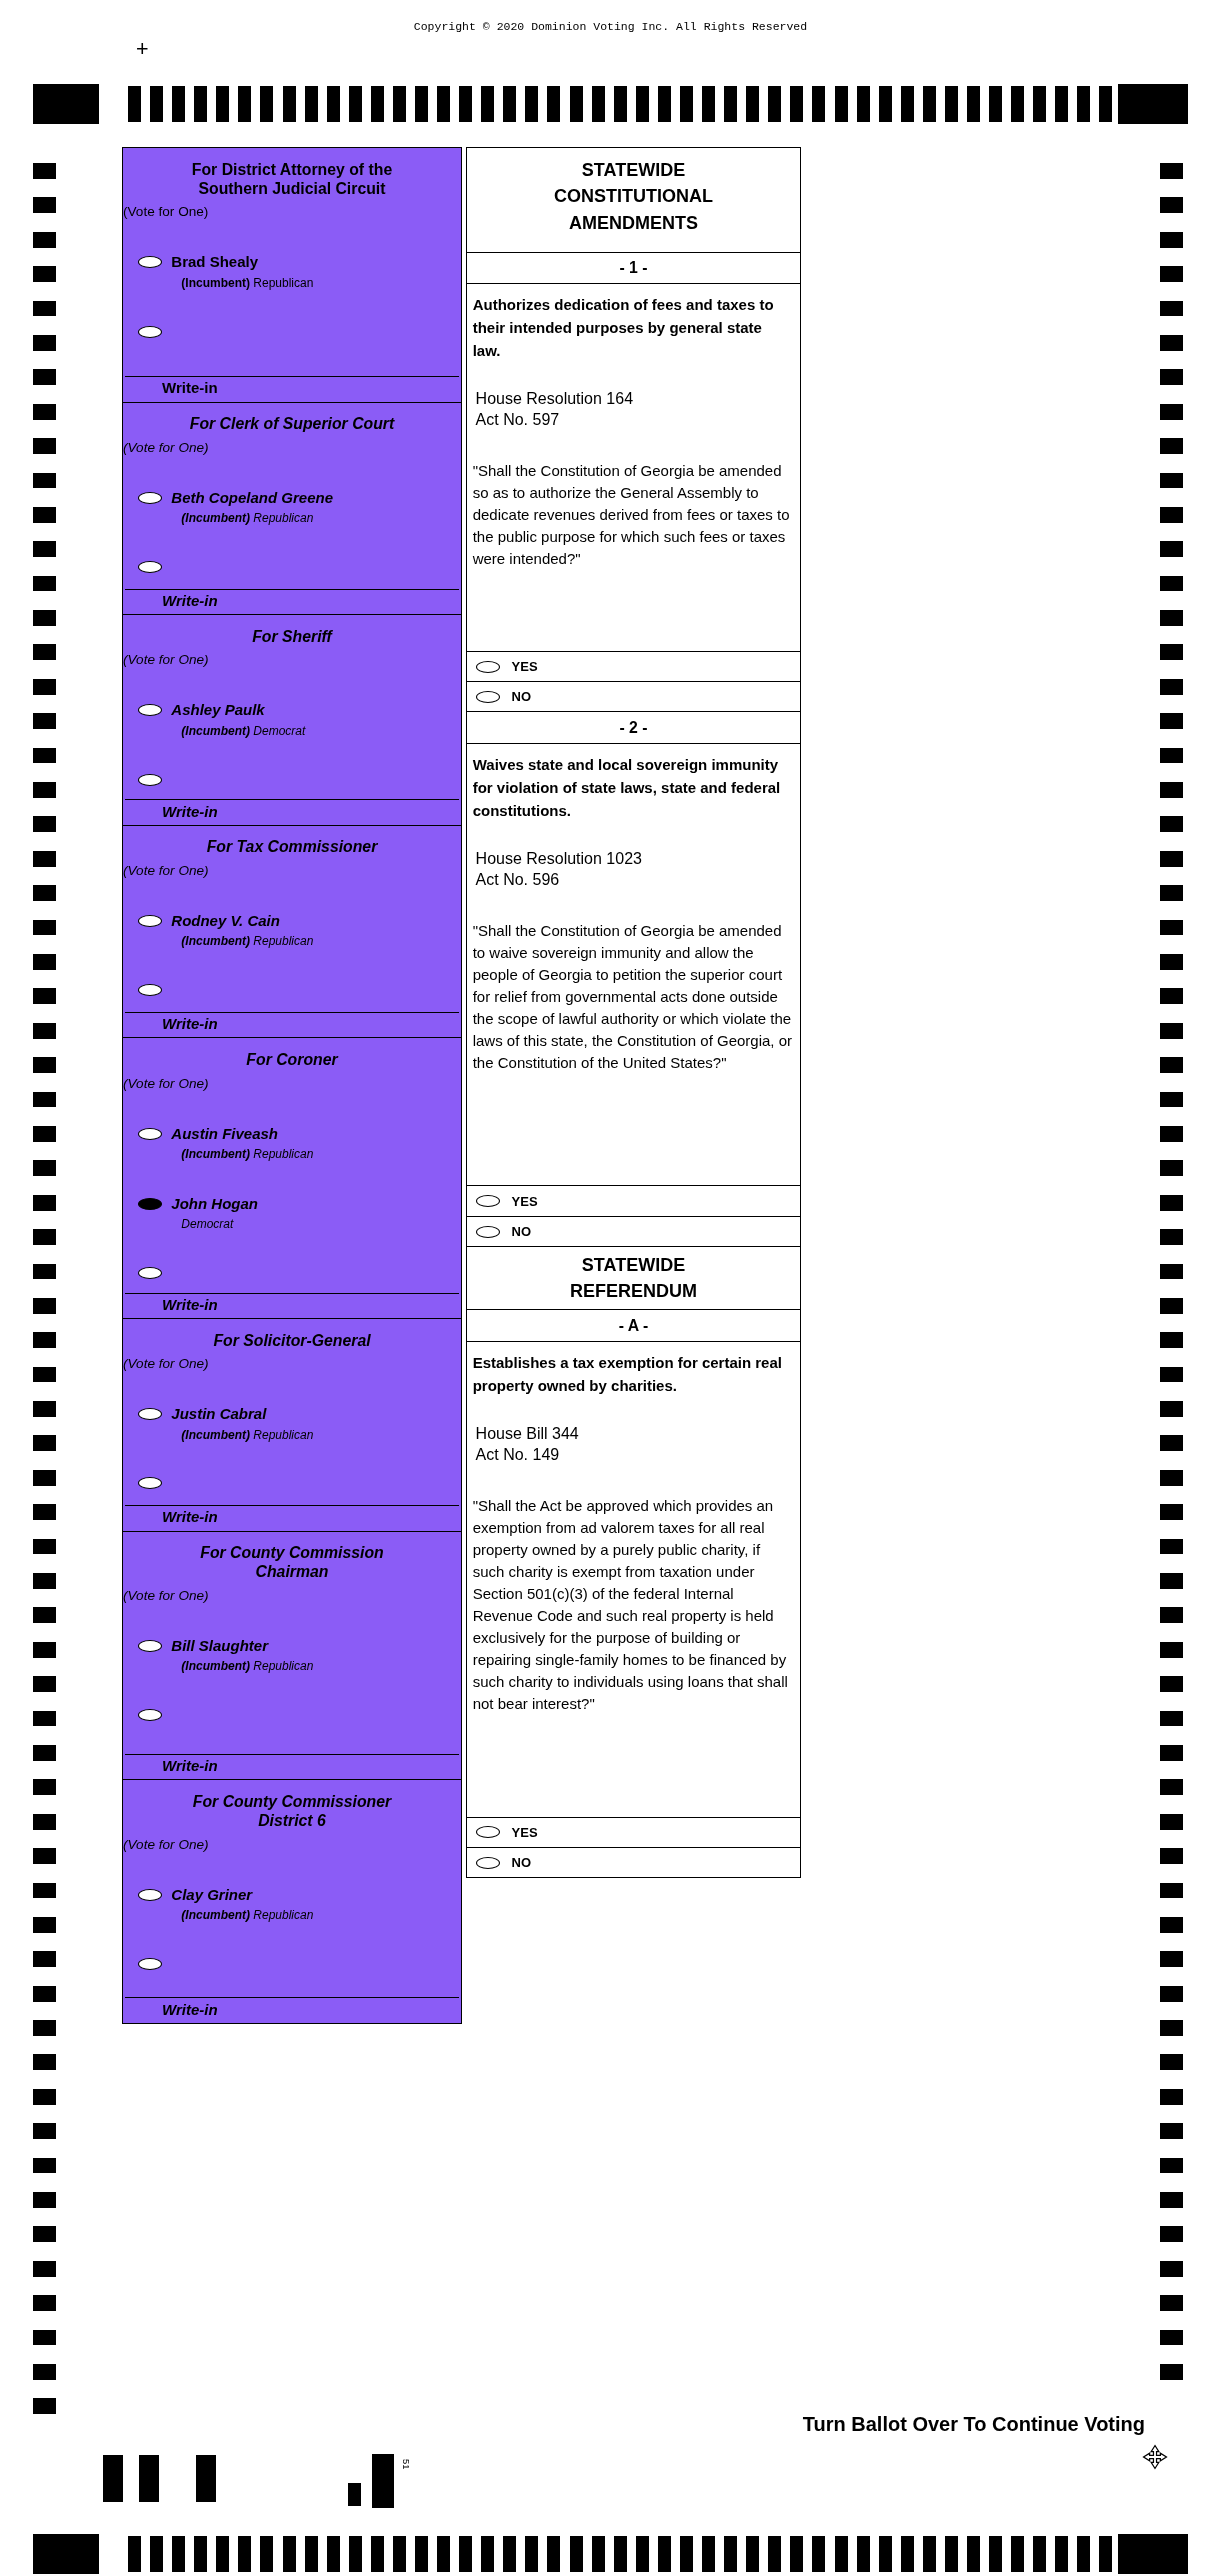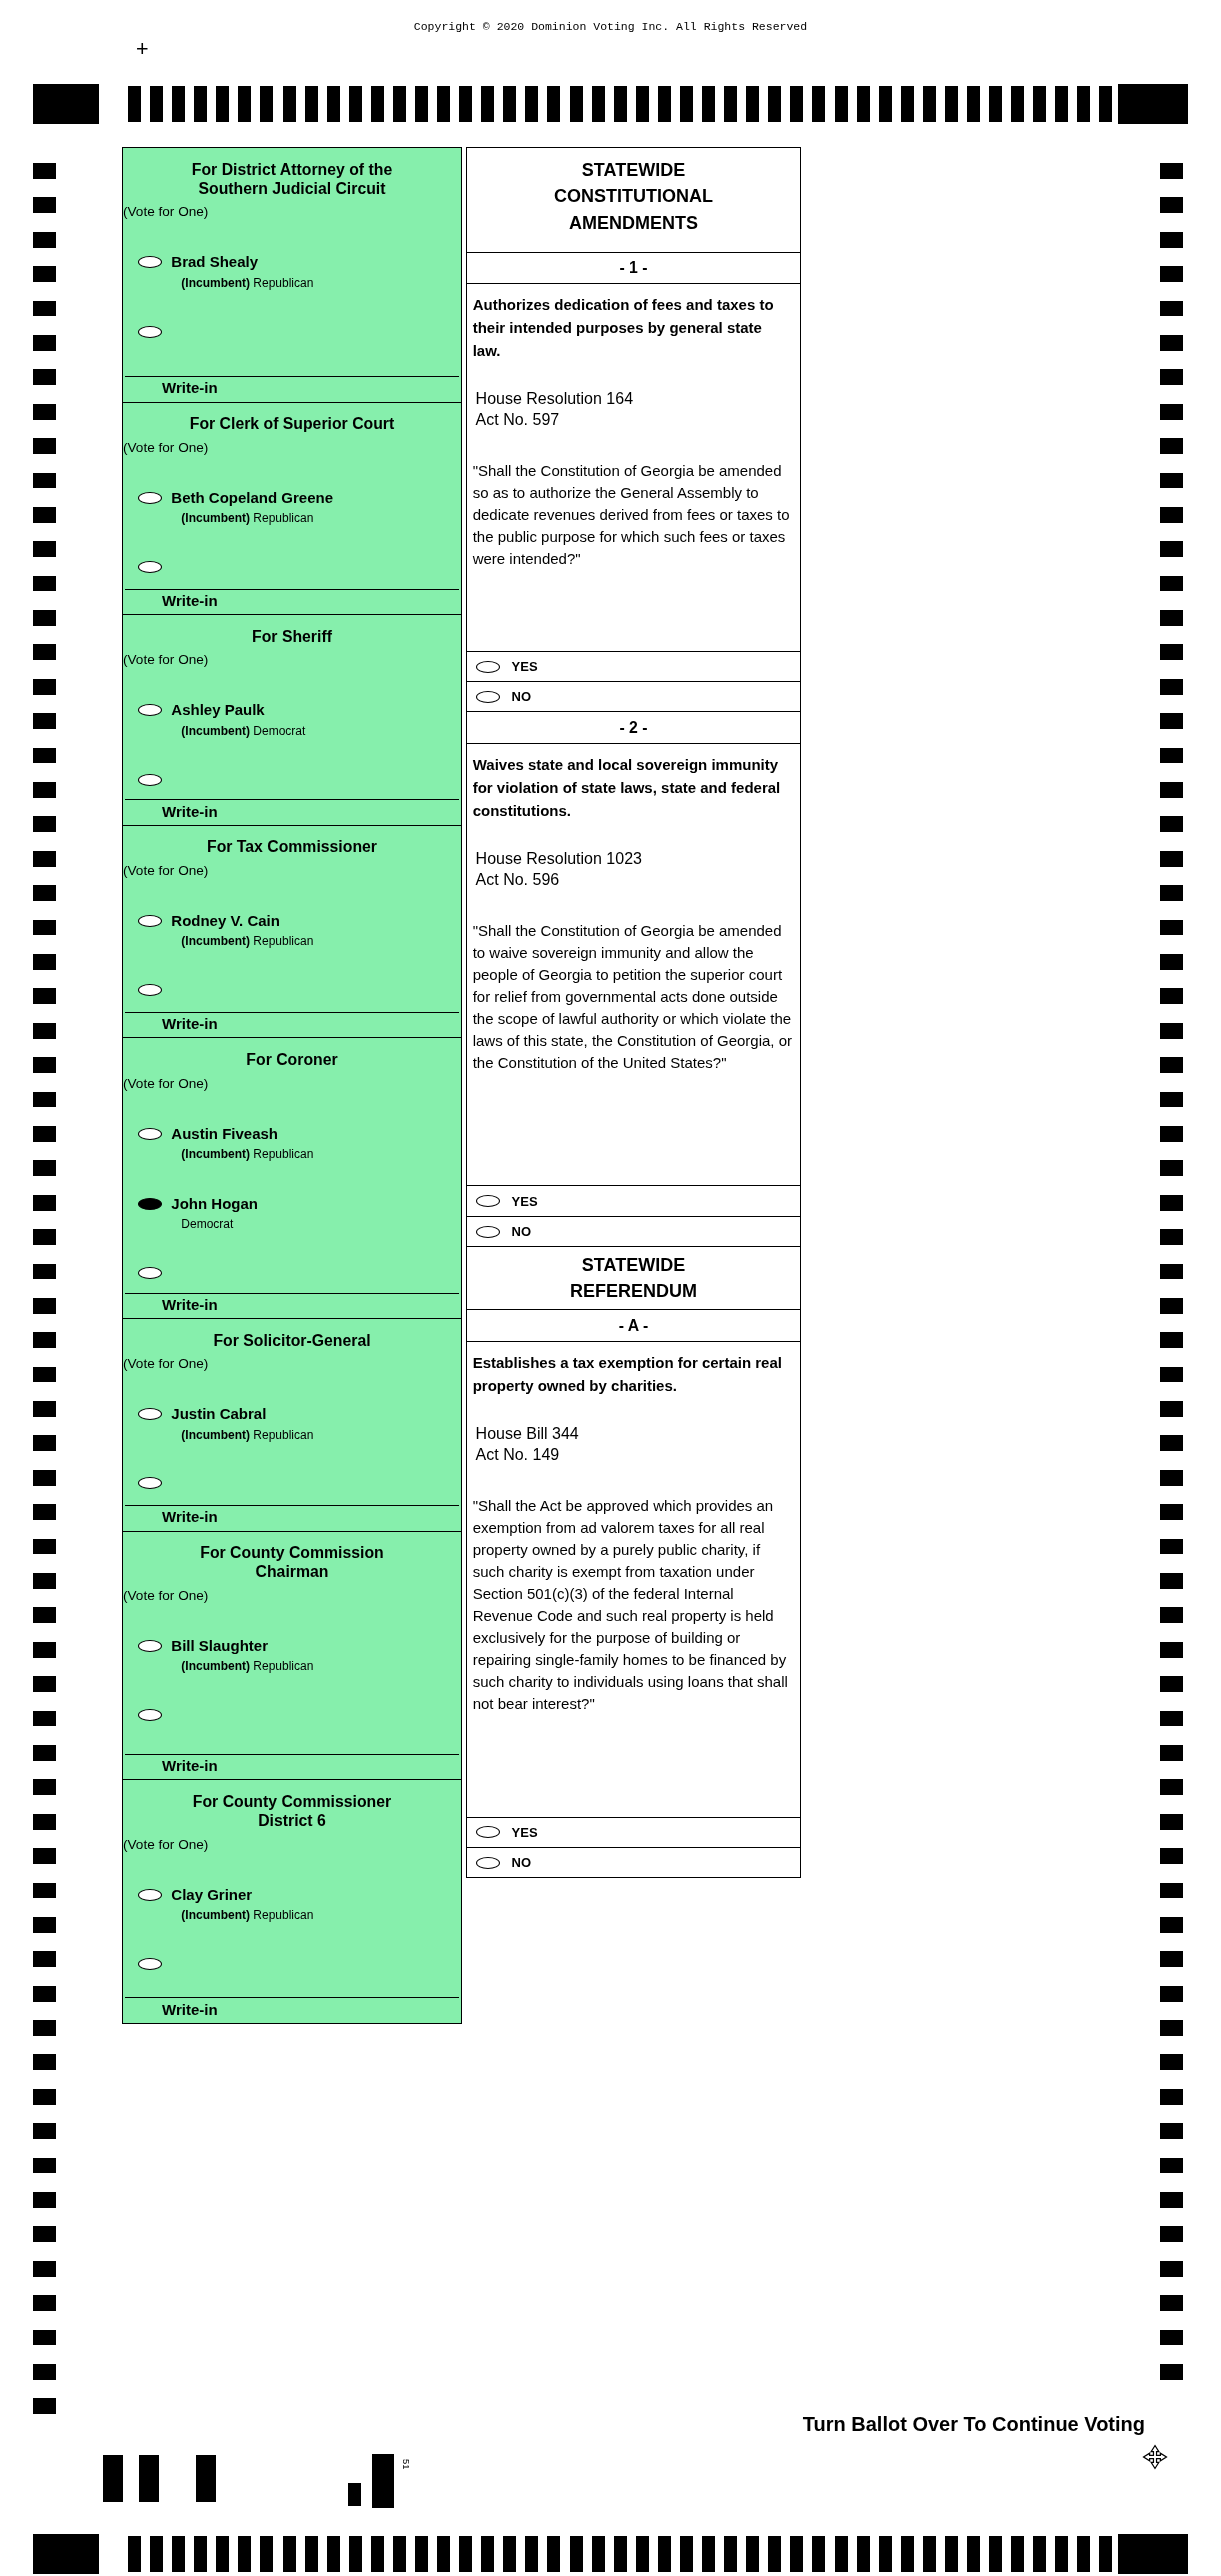--- a/index.html
+++ b/index.html
@@ -31,22 +31,22 @@
   .side-marks.left { left:33px; }
   .side-marks.right { left:1160px; }
   .smark { width:23px; height:15.8px; background:#000; }
 
   
   .oval { width:24px; height:12px; border:1.8px solid #000; border-radius:50%; background:#fff; flex:none; }
   .oval.filled { background:#000; }
 
   
   .left-col { position:absolute; left:122px; top:147px; width:340px; }
-  .contest { position:relative; border:1.4px solid #000; background:#86efac; }
-  .left-col > .contest + .contest { margin-top:-1.4px; }
+  .contest { position:relative; border:1.4px solid #000; background:#8b5cf6; }
+  .left-col > .contest + .contest { margin-top:-1.4px;font-style:italic; }
   .contest-title { font-weight:bold; font-size:15.8px; line-height:19.3px; text-align:center; margin:11.5px auto 0; max-width:258px; }
   .vote-for { text-align:left; font-size:13.6px; margin-top:6.4px; }
   .candidate { display:flex; align-items:flex-start; gap:9.3px; margin:34px 0 0 15px; }
   .candidate.empty { margin-top:33px; }
   .candidate .oval { margin-top:2.9px; }
   .cand-name { font-weight:bold; font-size:15px; line-height:18px; }
   .cand-detail { font-size:12px; margin:4.3px 0 0 10px; }
   .cand-detail .inc { font-weight:bold; }
   .writein-area { position:absolute; left:0; right:0; bottom:0; }
   .writein-rule { border-top:1.4px solid #000; margin:0 2.1px; }

